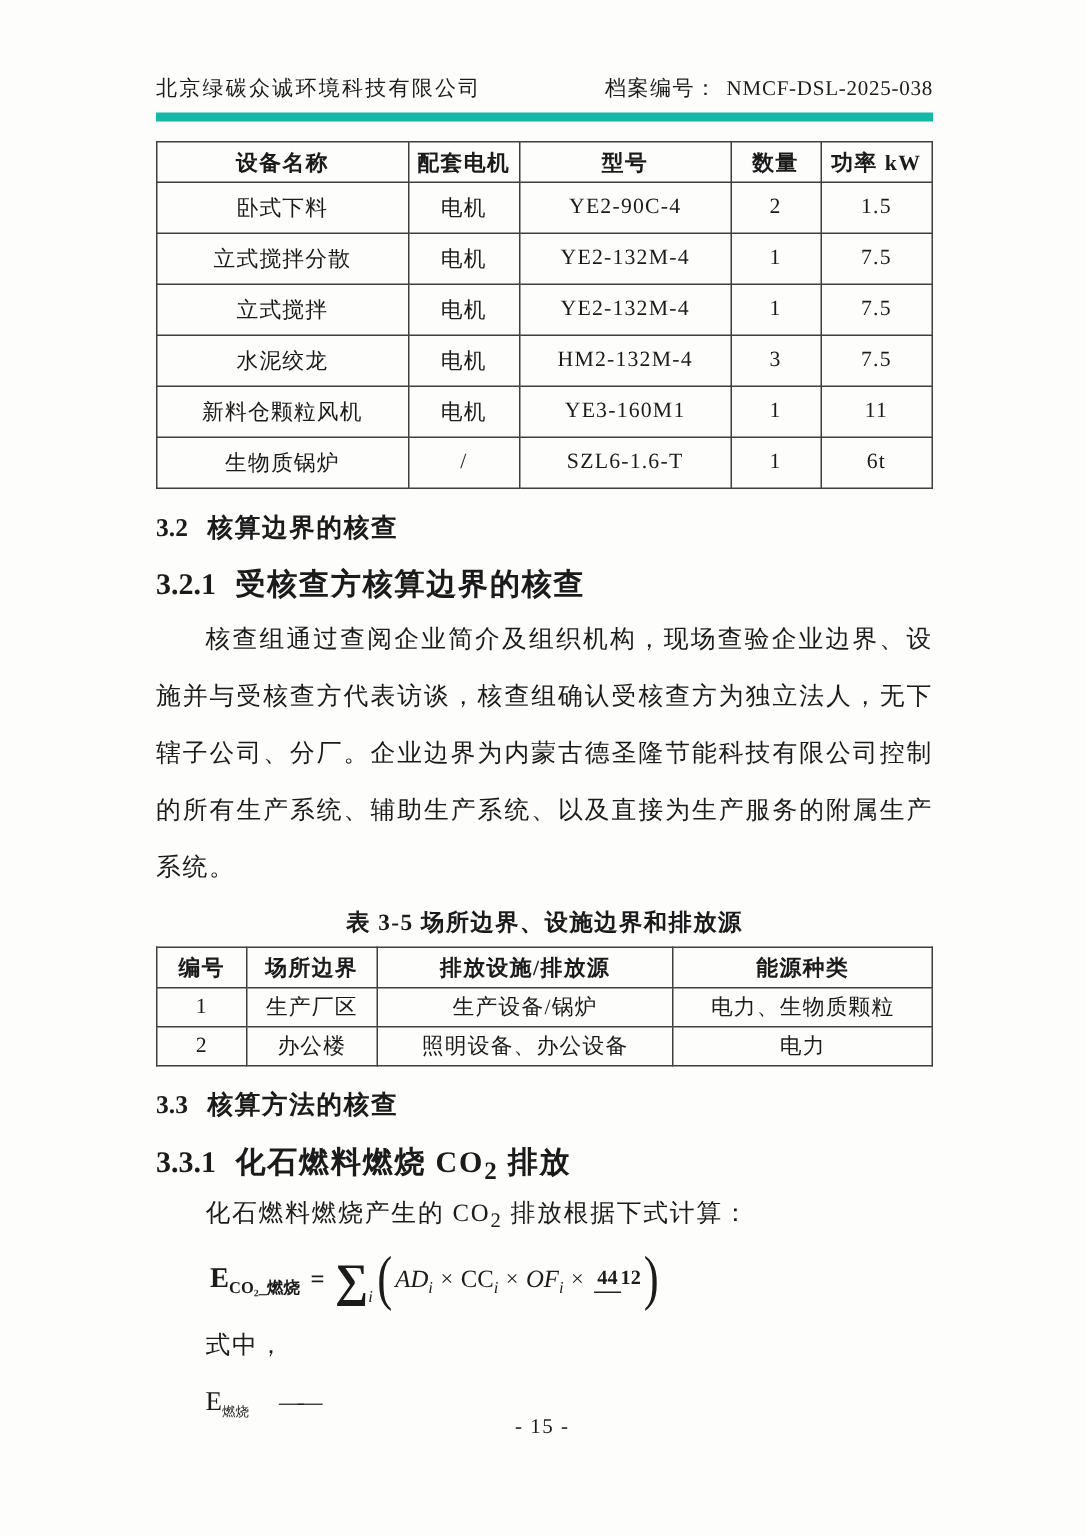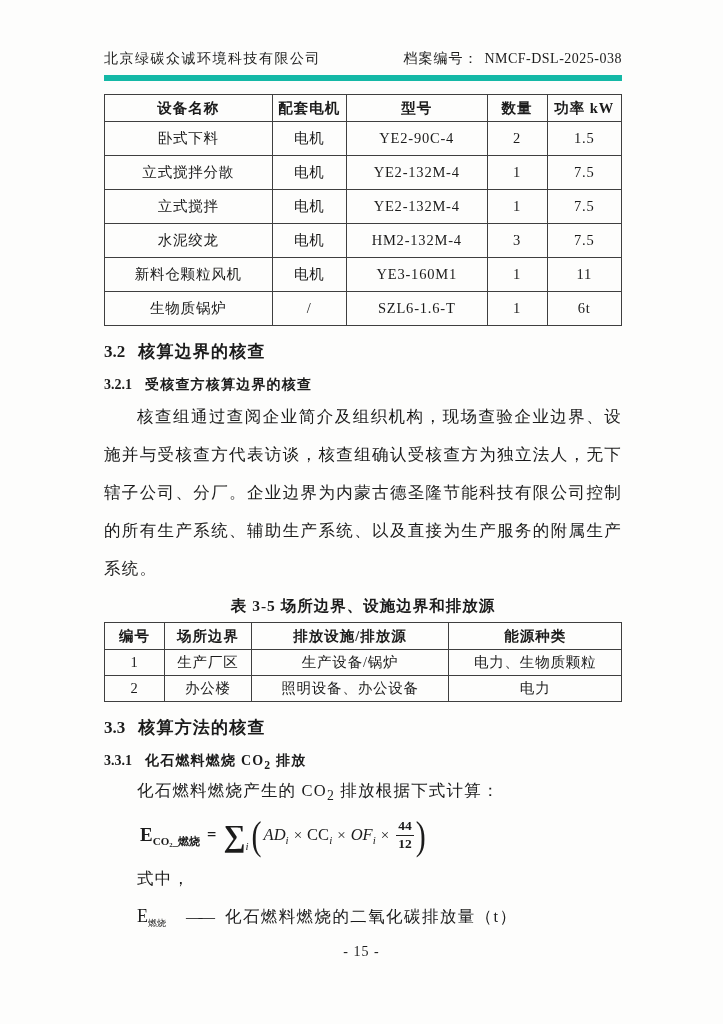--- a/index.html
+++ b/index.html
@@ -23,21 +23,21 @@
   .tbl th{font-weight:bold;letter-spacing:1px;}
   .equipment{margin-top:13px;font-size:14.5px;}
   .equipment th{height:26px;}
   .equipment td{height:33px;letter-spacing:.8px;}
   .boundary{margin-top:5px;font-size:14.5px;}
   .boundary th{height:26px;}
   .boundary td{height:25px;letter-spacing:.8px;}
 
   
   .h2{margin-top:14px;font-size:17px;font-weight:bold;letter-spacing:1.2px;}
-  .h3{margin-top:13px;font-size:14px;font-weight:bold;letter-spacing:1.2px;}
+  .h3{margin-top:13px;font-size:20px;font-weight:bold;letter-spacing:1.2px;}
   .h-num{letter-spacing:0;margin-right:13px;}
 
   
   .body-para{margin:4px 0 0 0;font-size:16.5px;line-height:38px;
              text-align:justify;text-indent:2em;letter-spacing:1.2px;}
   .single{margin-top:6px;line-height:30px;text-align:left;}
   .tbl-caption{margin-top:8px;text-align:center;font-weight:bold;font-size:15.5px;letter-spacing:1px;}
 
   sub{line-height:0;}
 
@@ -46,21 +46,21 @@
   .f-E{font-weight:bold;font-size:19px;}
   .f-lhs sub{font-weight:bold;font-size:11px;}
   .f-eq{font-weight:bold;margin:0 7px;}
   .sigma-wrap{margin-right:1px;}
   .sigma{font-size:31px;font-weight:bold;line-height:1;}
   .sigma-wrap sub{font-size:11px;font-style:italic;}
   .paren{display:inline-block;font-size:30px;font-weight:normal;line-height:1;transform:scaleY(1.35);margin:0 2px;}
   .term sub{font-size:11px;font-style:italic;}
   .it{font-style:italic;}
   .times{margin:0 5px;font-size:15px;}
-  .frac{display:inline-flex;flex-direction:column;text-align:center;
+  .frac{display:inline-flex;text-align:center;
         font-size:13.5px;font-weight:bold;line-height:1.2;margin-left:2px;}
   .frac .num{border-bottom:1.4px solid #222;padding:0 2px;}
 
   
   .definition{display:flex;align-items:baseline;margin-top:12px;padding-left:33px;font-size:16.5px;}
   .def-term .f-E{font-size:18px;font-weight:normal;}
   .def-term sub{font-size:9px;}
   .def-dash{margin:0 14px 0 20px;letter-spacing:-4px;}
   .def-text{letter-spacing:1.4px;}
 
@@ -208,18 +208,17 @@
         <span class="den">12</span>
       </span>
     <span class="paren">)</span>
   </div>
 
   <p class="body-para single">式中，</p>
 
   <div class="definition">
     <span class="def-term"><span class="f-E">E</span><sub>燃烧</sub></span>
     <span class="def-dash">——</span>
-    <span class="def-text">化石燃料燃烧的二氧化碳排放量（t）</span>
   </div>
 
   <div class="page-number">- 15 -</div>
 
 </div>
 
 </body></html>

